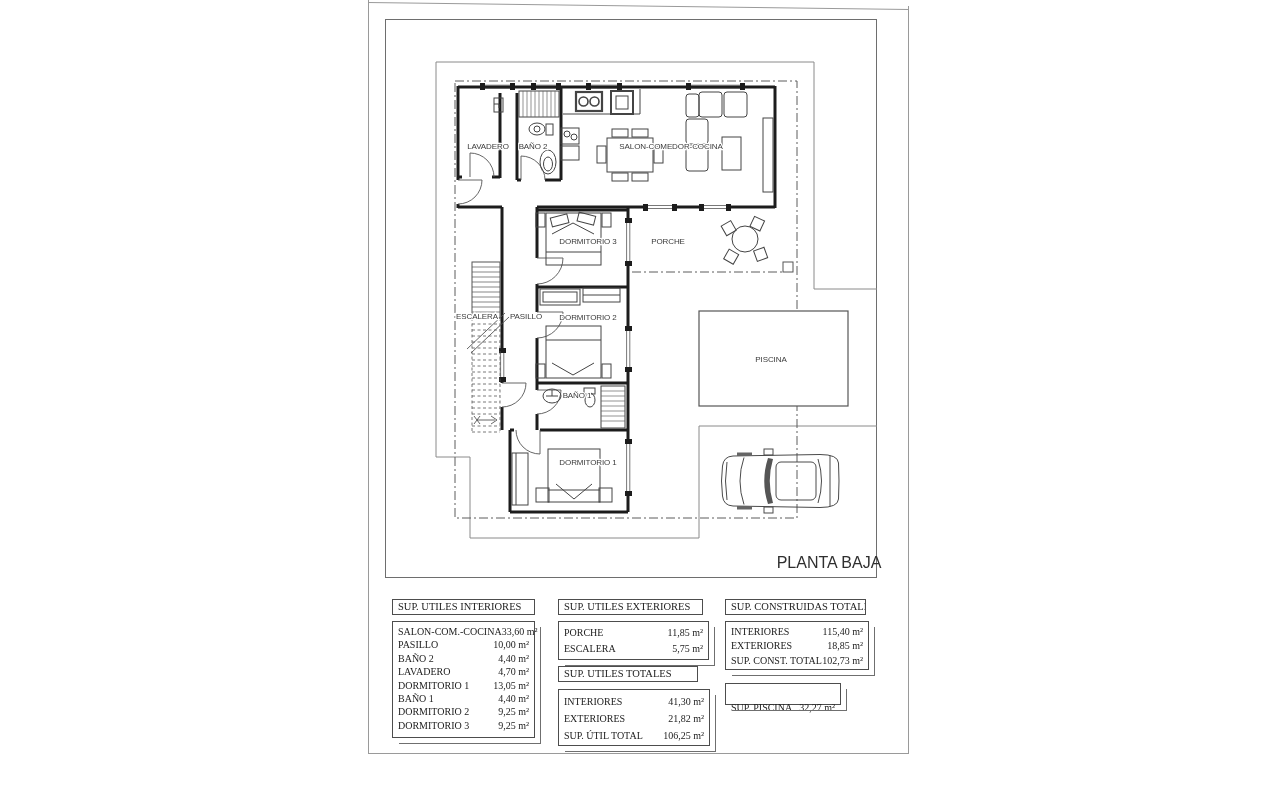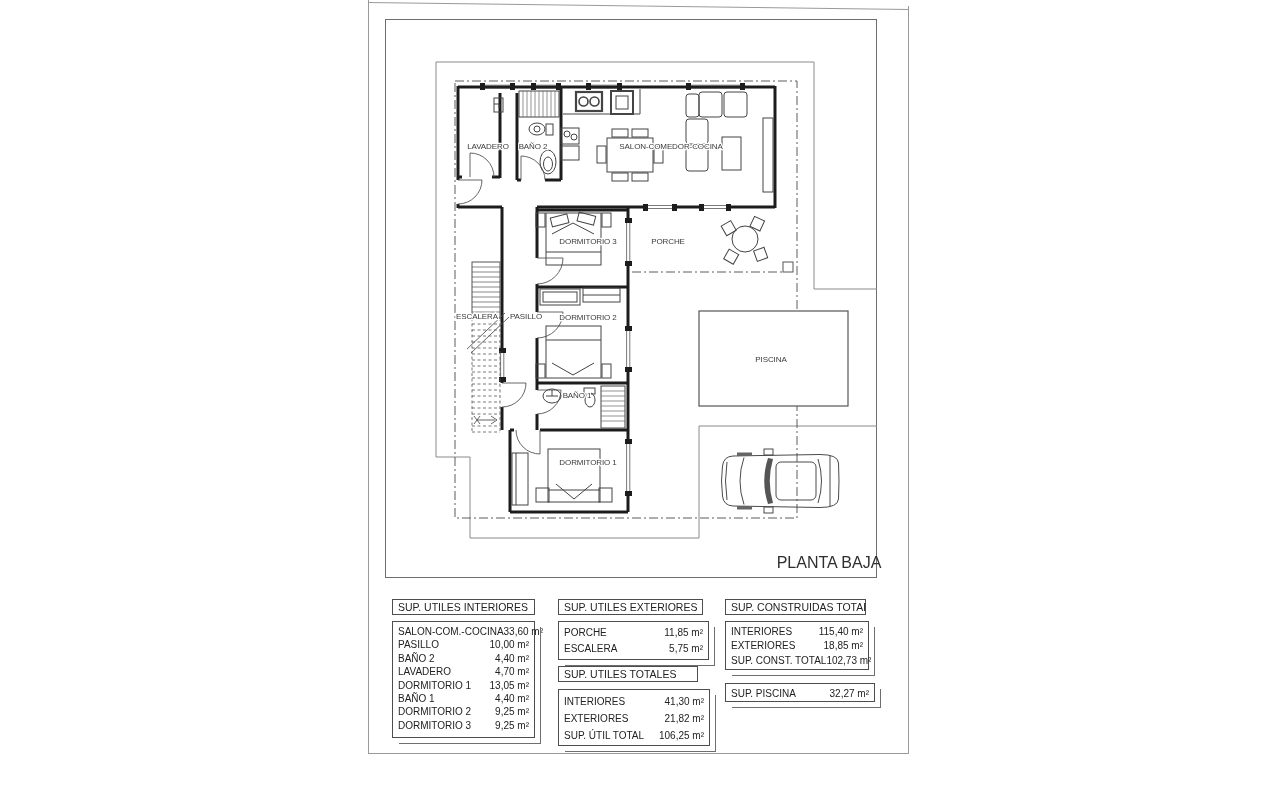--- a/index.html
+++ b/index.html
@@ -15,21 +15,21 @@
     font-size:8px; fill:#3a3a3a; letter-spacing:-0.1px;
     paint-order:stroke; stroke:#ffffff; stroke-width:2.5px;
     text-anchor:middle;
   }
   .plan-title-text {
     font-family:"Liberation Sans", sans-serif;
     font-size:16px; fill:#2f2f2f; text-anchor:middle;
   }
   .box {
     position:absolute; box-sizing:border-box; background:#fff;
-    border:1px solid #4d4d4d; z-index:1; font-size:10px; color:#222;
+    border:1px solid #4d4d4d; z-index:1; font-size:10px; color:#222;font-family:Liberation Serif, serif;
   }
   .box::after {
     content:""; position:absolute; left:6px; top:5px; right:-7px; bottom:-7px;
     border-right:1px solid #6f6f6f; border-bottom:1px solid #6f6f6f;
     pointer-events:none;
   }
   .hdr { padding:1px 5px 0 5px; font-size:10.5px; white-space:nowrap; overflow:hidden; }
   .tbody { padding:3px 0 2px 0; }
   .row { display:flex; justify-content:space-between; padding:0 5px; white-space:nowrap; }
   .rl { text-align:center; }
@@ -355,18 +355,18 @@
   <div class="row">
       <span class="rl">EXTERIORES</span>
       <span class="rv">18,85 m²</span>
     </div>
   <div class="row">
       <span class="rl">SUP. CONST. TOTAL</span>
       <span class="rv">102,73 m²</span>
     </div>
 </div>
 
-<div class="box tbody" style="left:725px; top:683px; width:150px; height:19px; line-height:12px; padding-top:4px;">
+<div class="box tbody" style="left:725px; top:683px; width:116px; height:19px; line-height:12px; padding-top:18px;">
   <div class="row">
       <span class="rl">SUP. PISCINA</span>
       <span class="rv">32,27 m²</span>
     </div>
 </div>
 
 </body></html>

